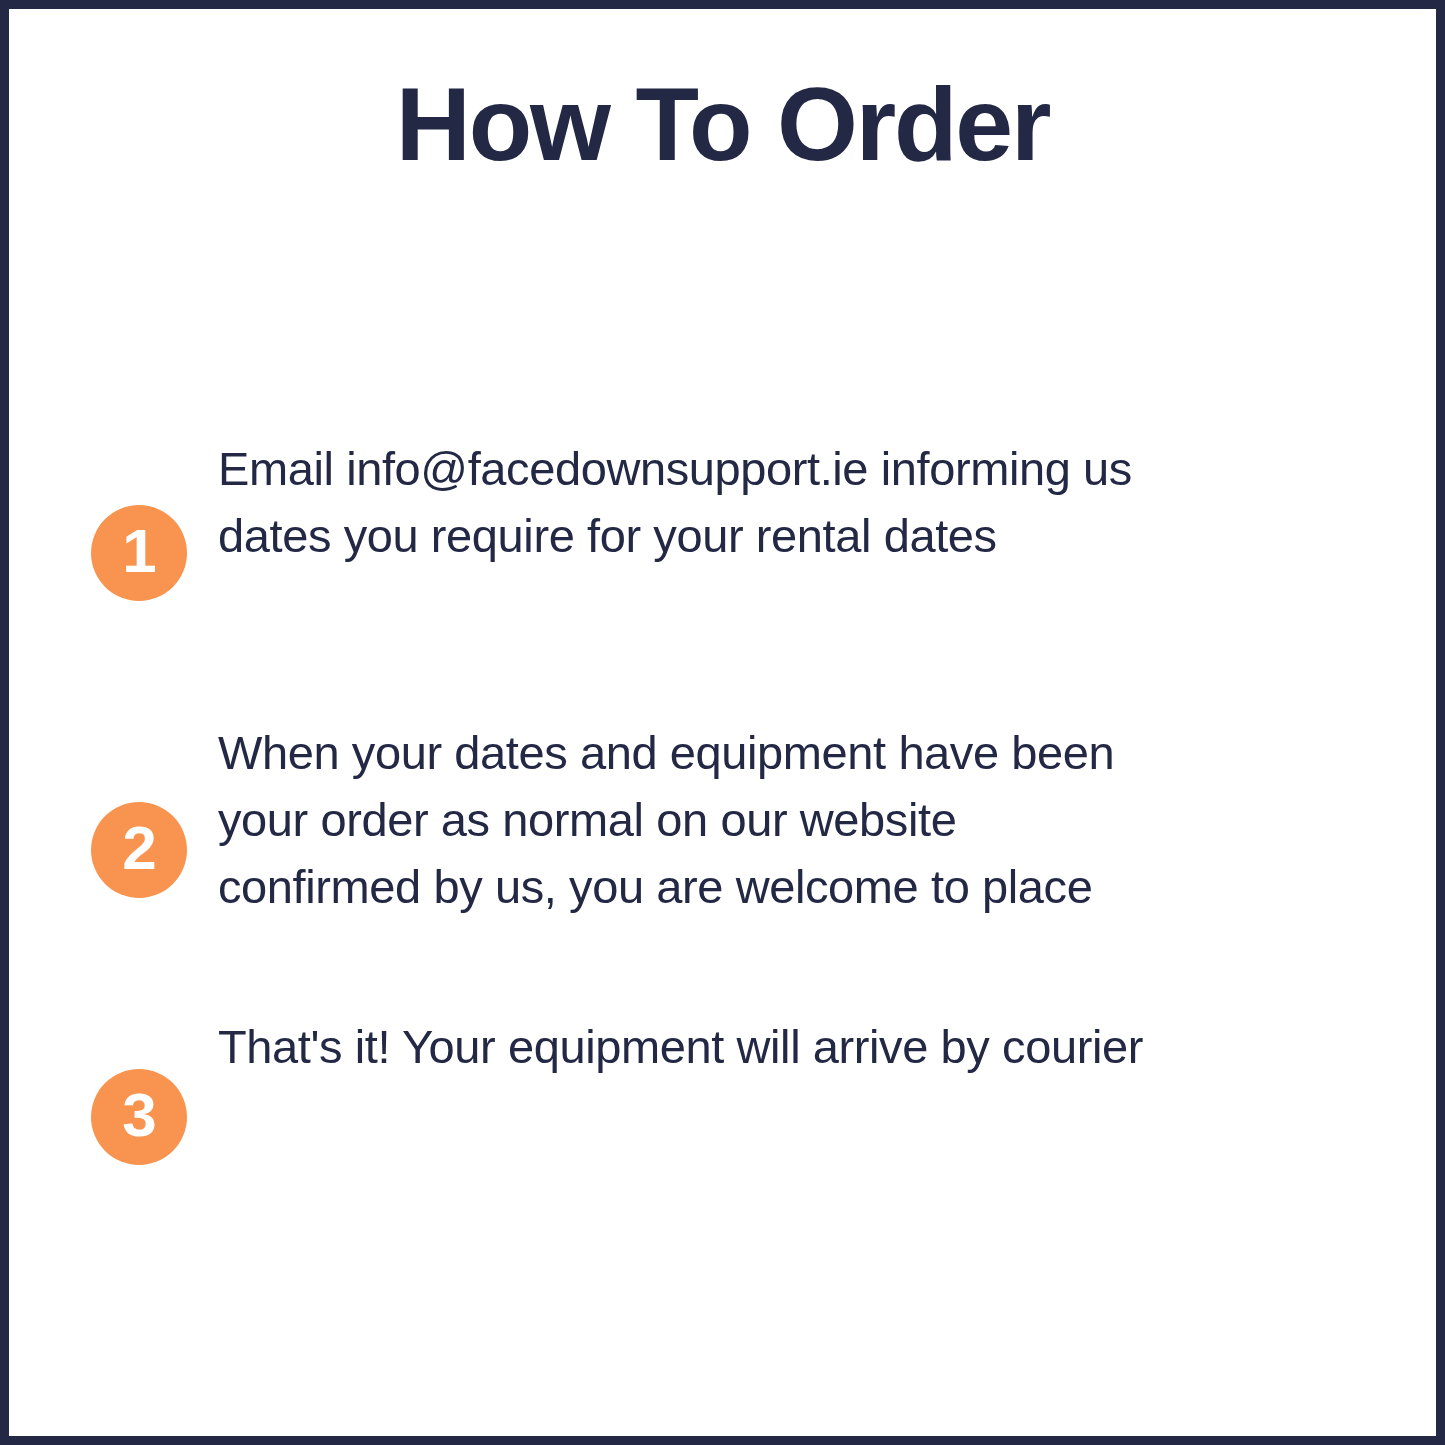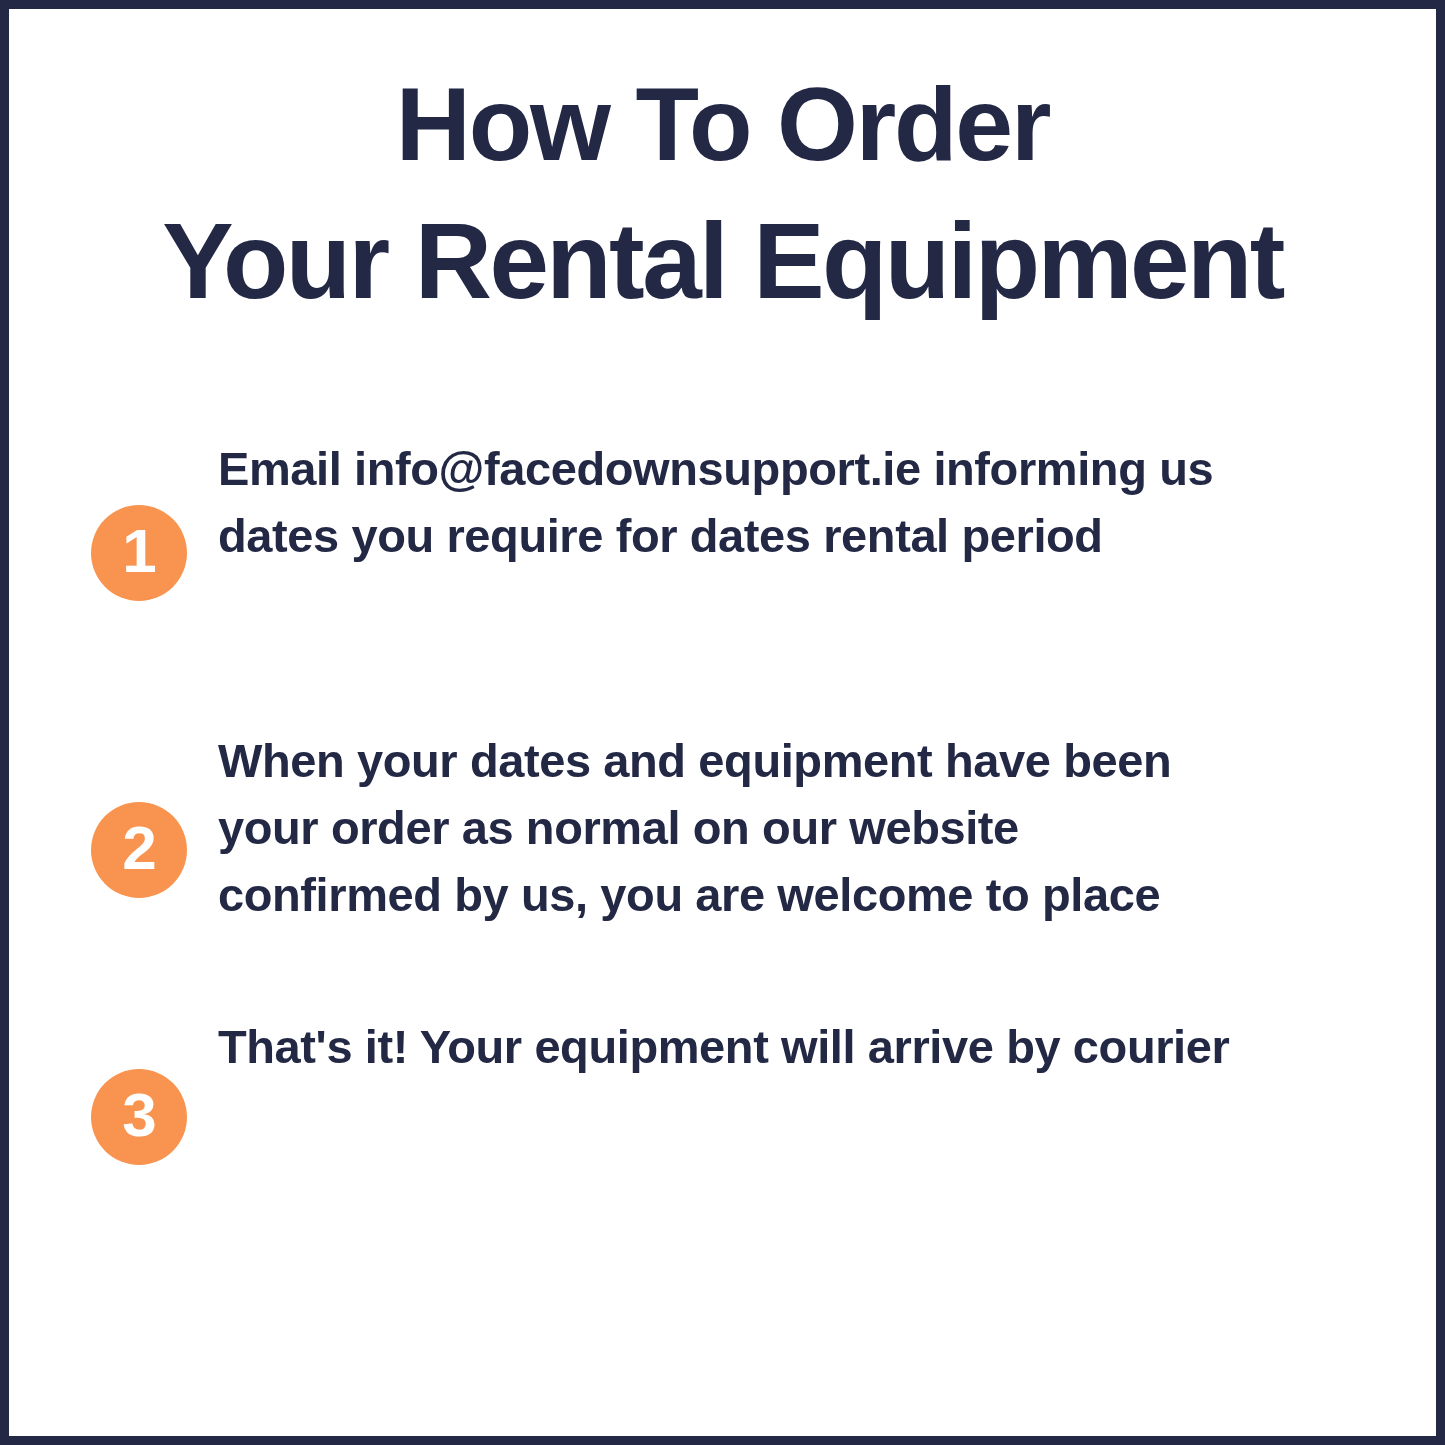--- a/index.html
+++ b/index.html
@@ -73,45 +73,44 @@
   .step-3 .step-badge { top: 68px; }
 
   .step-text {
     position: absolute;
     left: 209px;
     right: 90px;
     top: 14px;
     color: #232845;
     font-size: 47px;
     line-height: 67px;
-    font-weight: 700;
+    font-weight: 400;
     letter-spacing: -0.4px;
   }
   .step-text .ln { display: block; white-space: nowrap; }
 
-  .step-2 .step-text { top: 16px; }
+  .step-2 .step-text { top: 8px; }
   .step-3 .step-text { top: 12px; }
 </style>
 </head>
 <body>
 
 <div id="poster">
 
   <div class="title-block">
     <span class="title-line line1">How To Order</span>
-    <span class="title-line line2">Your Rental Equipment</span>
   </div>
 
   <div class="steps">
 
     <div class="step step-1">
       <div class="step-badge">1</div>
       <div class="step-text">
         <span class="ln">Email info@facedownsupport.ie informing us</span>
-        <span class="ln">dates you require for dates rental period</span>
+        <span class="ln">dates you require for your rental dates</span>
       </div>
     </div>
 
     <div class="step step-2">
       <div class="step-badge">2</div>
       <div class="step-text">
         <span class="ln">When your dates and equipment have been</span>
         <span class="ln">your order as normal on our website</span>
         <span class="ln">confirmed by us, you are welcome to place</span>
       </div>

